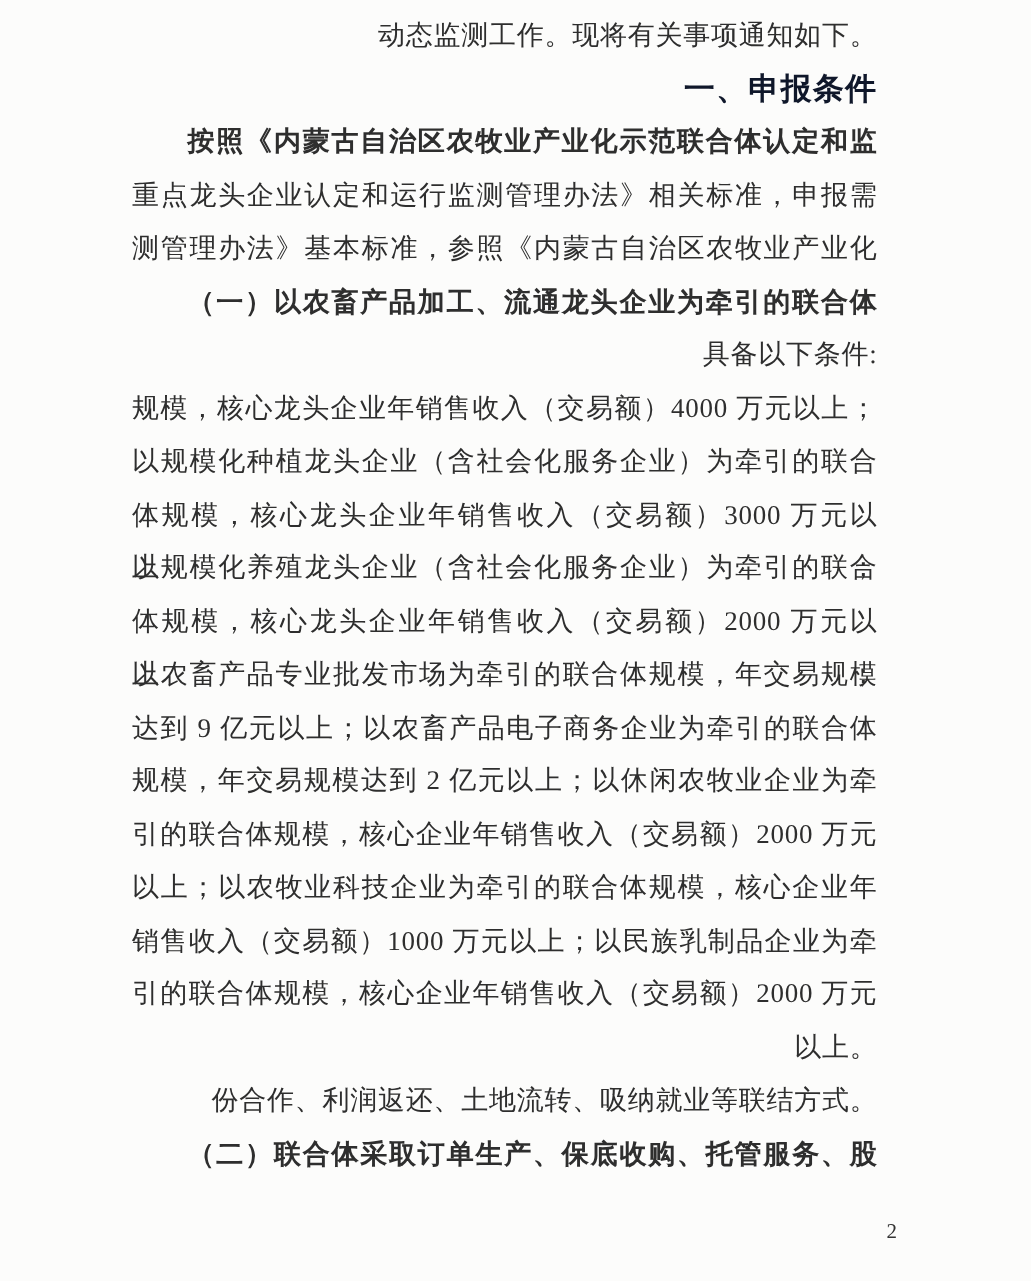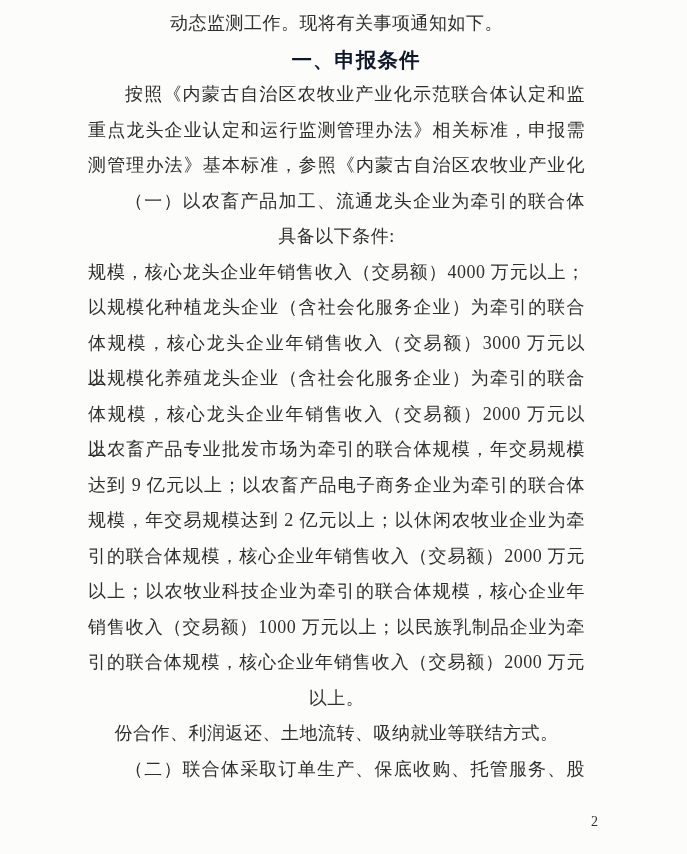--- a/index.html
+++ b/index.html
@@ -20,31 +20,32 @@
     position: absolute;
     left: 88px;
     top: 6px;
     width: 497px;
   }
   .line {
     height: 35.5px;
     line-height: 35.5px;
     font-size: 18px;
     letter-spacing: 0.5px;
-    text-align: center;
+    text-align: right;
     white-space: nowrap;
   }
   .line.just {
     white-space: normal;
     text-align: justify;
     text-align-last: justify;
     -moz-text-align-last: justify;
   }
   .line.indent {
     text-indent: 37px;
+    font-weight: bold;
   }
   .line.heading {
     font-family: "Liberation Sans", "DejaVu Sans", sans-serif;
     font-weight: bold;
     font-size: 20.5px;
     letter-spacing: 1px;
     color: #0f172a;
     text-indent: 39px;
   }
   .page-number {

